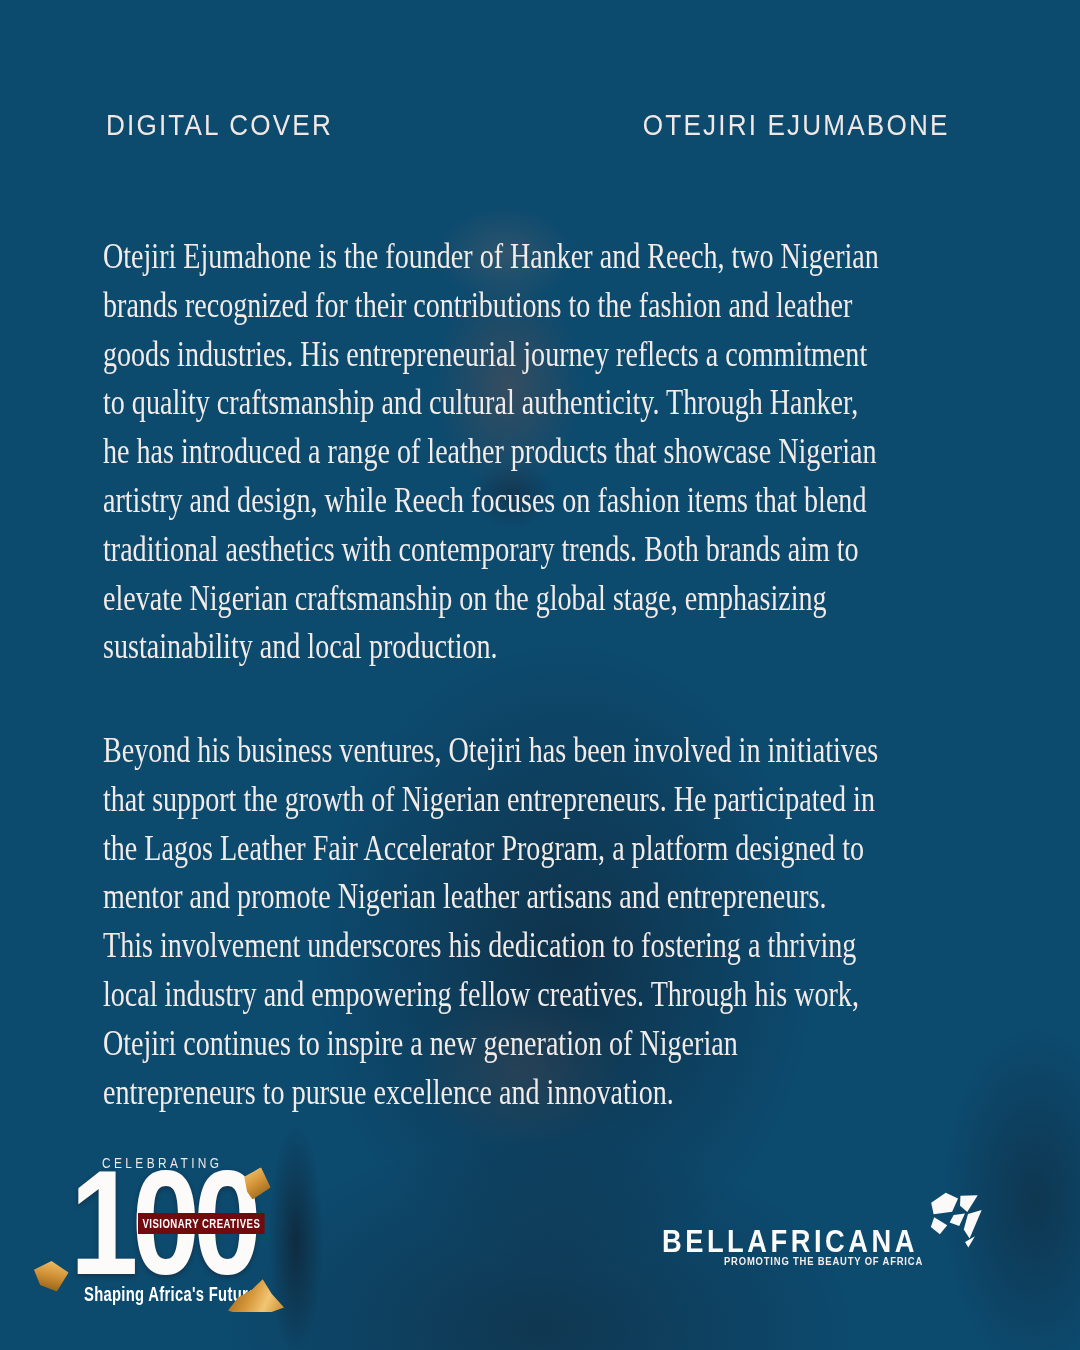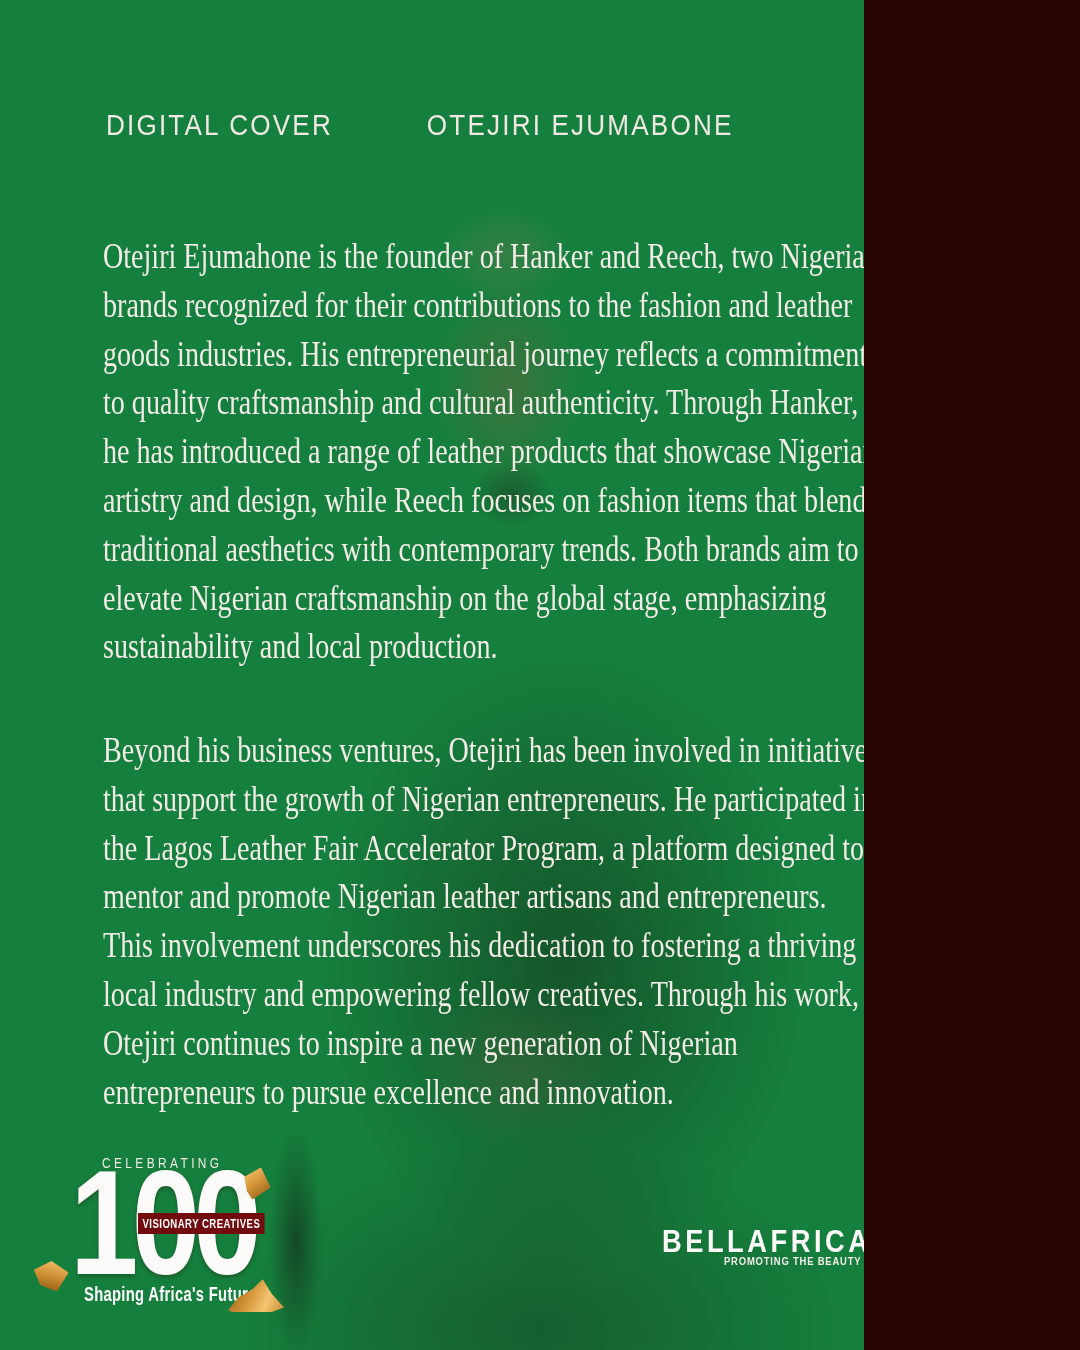--- a/index.html
+++ b/index.html
@@ -1,21 +1,21 @@
 <!DOCTYPE html>
 <html><head>
 <meta charset="utf-8">
 <style>
   html, body { margin: 0; padding: 0; background: #2a0506; }
   .canvas {
     position: relative;
-    width: 864px;
+    width: 1080px;
     height: 1350px;
     overflow: hidden;
-    background: #15803d;
+    background: #0c4a6e;
     font-family: "Liberation Sans", sans-serif;
   }
 
   
   .photo {
     position: absolute;
     inset: 0;
     background:
       radial-gradient(ellipse 100px 70px at 505px 255px, rgba(186,126,100,0.20), rgba(186,126,100,0) 70%),
       radial-gradient(ellipse 105px 150px at 508px 385px, rgba(150,82,62,0.30), rgba(150,82,62,0) 72%),

